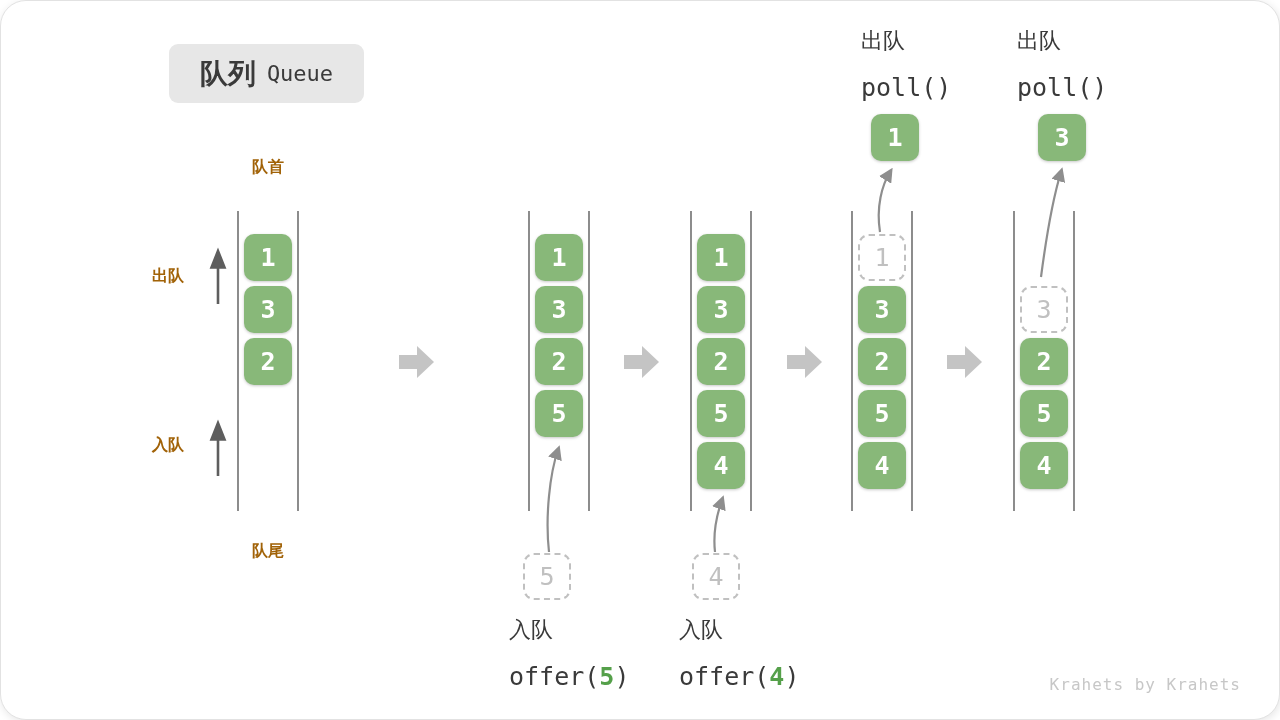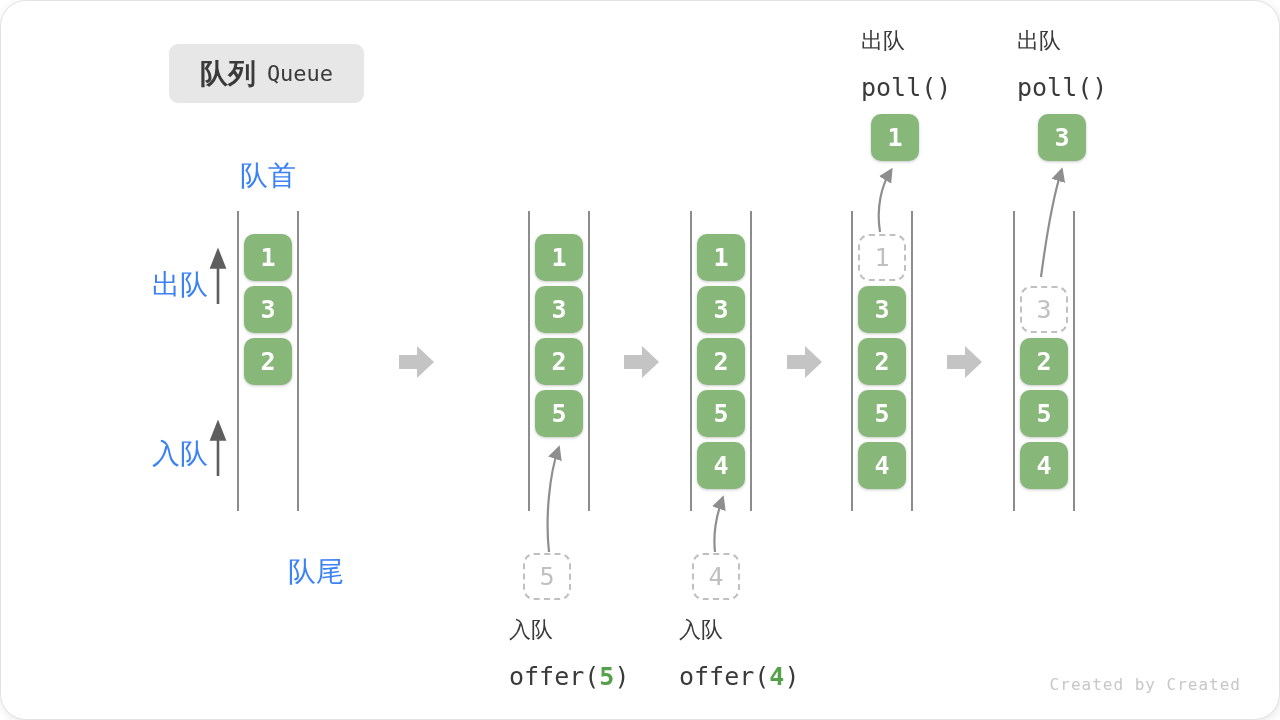--- a/index.html
+++ b/index.html
@@ -28,27 +28,27 @@
     border-radius: 9px;
     display: flex; align-items: center; justify-content: center;
     gap: 11px;
     color: #3a3a3a;
   }
   .title-zh { font-size: 28px; font-weight: 700; }
   .title-en { font-size: 22px; font-weight: 500; font-family: "DejaVu Sans Mono", monospace; }
 
   
   .lbl {
-    color: #3b82f6;
-    font-weight: 400;
-    font-size: 28px;
+    color: #a16207;
+    font-weight: 700;
+    font-size: 16px;
     white-space: nowrap;
   }
   .lbl-front { left: 237px; top: 156px; width: 60px; text-align: center; }
-  .lbl-rear  { left: 237px; top: 552px; width: 60px; text-align: center; margin-left: 48px; }
+  .lbl-rear  { left: 237px; top: 540px; width: 60px; text-align: center; }
   .lbl-deq   { left: 151px; top: 265px; }
   .lbl-enq   { left: 151px; top: 434px; }
 
   
   .cell {
     position: absolute;
     width: 48px; height: 47px;
     border-radius: 10px;
     display: flex; align-items: center; justify-content: center;
     font-family: "DejaVu Sans Mono", monospace;
@@ -188,15 +188,15 @@
   </div>
   <div class="abs op op-2">
     <div class="op-label">出队</div>
     <div class="op-code"><span>poll()</span><span class="arg"></span><span></span></div>
   </div>
   <div class="abs op op-3">
     <div class="op-label">出队</div>
     <div class="op-code"><span>poll()</span><span class="arg"></span><span></span></div>
   </div>
 
-  <div class="abs watermark">Created by Created</div>
+  <div class="abs watermark">Krahets by Krahets</div>
 
 </div>
 
 </body></html>

